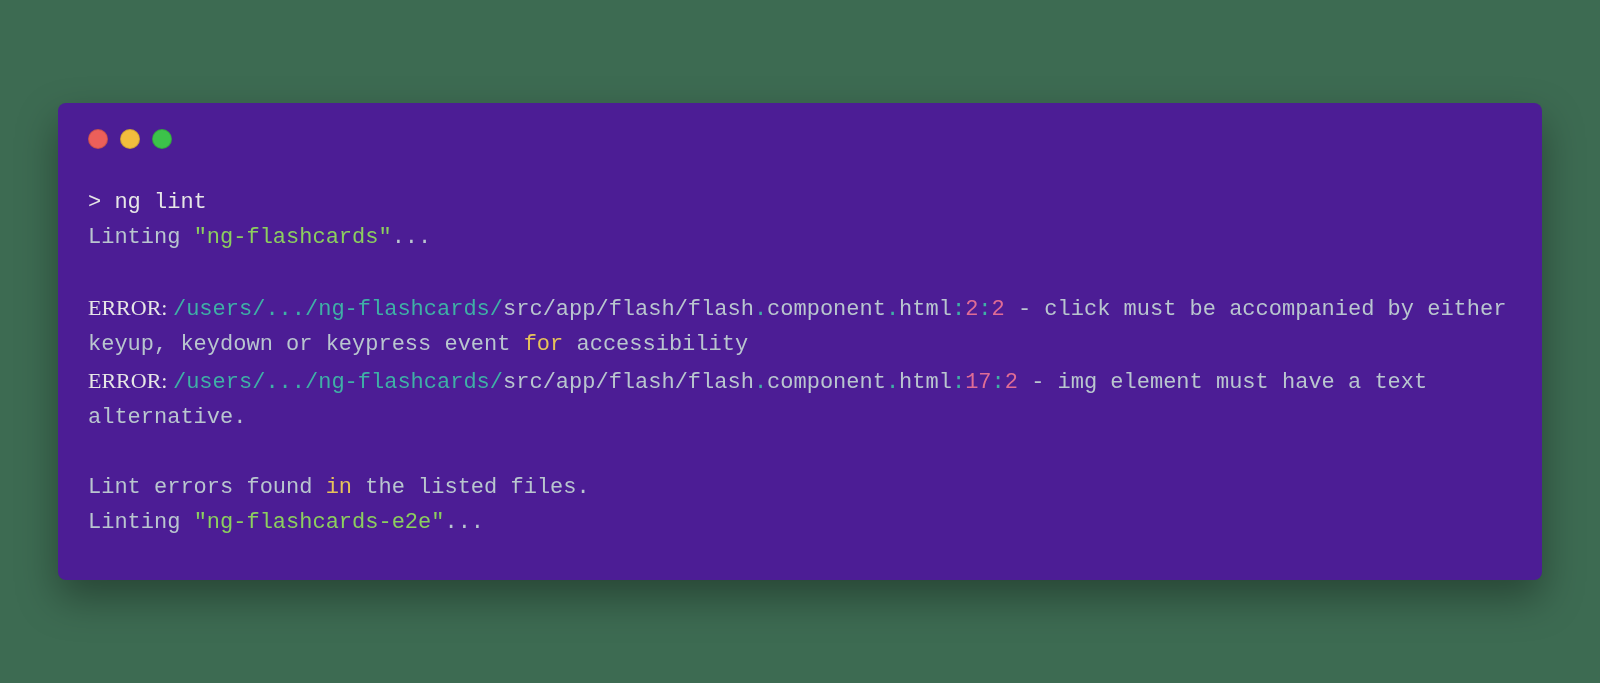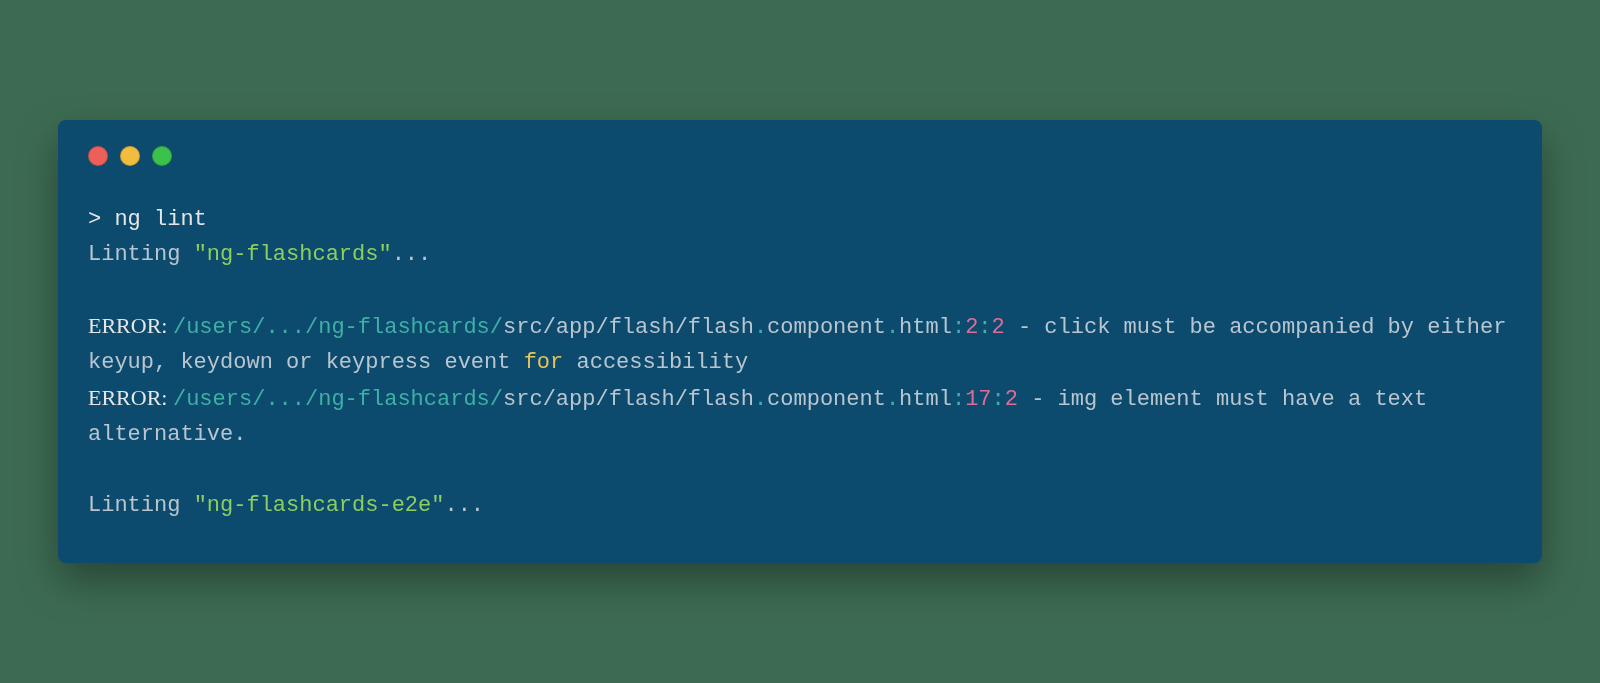--- a/index.html
+++ b/index.html
@@ -12,21 +12,21 @@
   }
   .stage {
     width: 1600px;
     height: 683px;
     display: flex;
     align-items: center;
     justify-content: center;
   }
   .terminal {
     width: 1484px;
-    background: #0c4a6e;
+    background: #4c1d95;
     border-radius: 8px;
     box-shadow: 0 18px 40px rgba(0,0,0,0.35);
     padding: 26px 30px 40px 30px;
     box-sizing: border-box;
   }
   .traffic-lights {
     display: flex;
     gap: 12px;
     margin-bottom: 36px;
   }
@@ -87,20 +87,23 @@
       <span class="line">
         <span class="c-white">ERROR: </span><span class="c-teal">/users/.../ng-flashcards/</span><span class="c-dim">src/app/flash/flash</span><span class="c-teal">.</span><span class="c-dim">component</span><span class="c-teal">.</span><span class="c-dim">html</span><span class="c-teal">:</span><span class="c-pink">2</span><span class="c-teal">:</span><span class="c-pink">2</span><span class="c-dim"> - click must be accompanied by either keyup, keydown or keypress event </span><span class="c-yellow">for</span><span class="c-dim"> accessibility</span>
       </span>
 
       <span class="line">
         <span class="c-white">ERROR: </span><span class="c-teal">/users/.../ng-flashcards/</span><span class="c-dim">src/app/flash/flash</span><span class="c-teal">.</span><span class="c-dim">component</span><span class="c-teal">.</span><span class="c-dim">html</span><span class="c-teal">:</span><span class="c-pink">17</span><span class="c-teal">:</span><span class="c-pink">2</span><span class="c-dim"> - img element must have a text alternative.</span>
       </span>
 
       <div class="blank"></div>
 
+      <span class="line">
+        <span class="c-dim">Lint errors found </span><span class="c-yellow">in</span><span class="c-dim"> the listed files.</span>
+      </span>
 
       <span class="line">
         <span class="c-dim">Linting </span><span class="c-green">"ng-flashcards-e2e"</span><span class="c-dim">...</span>
       </span>
 
 
     </div>
   </div>
 </div>
 

